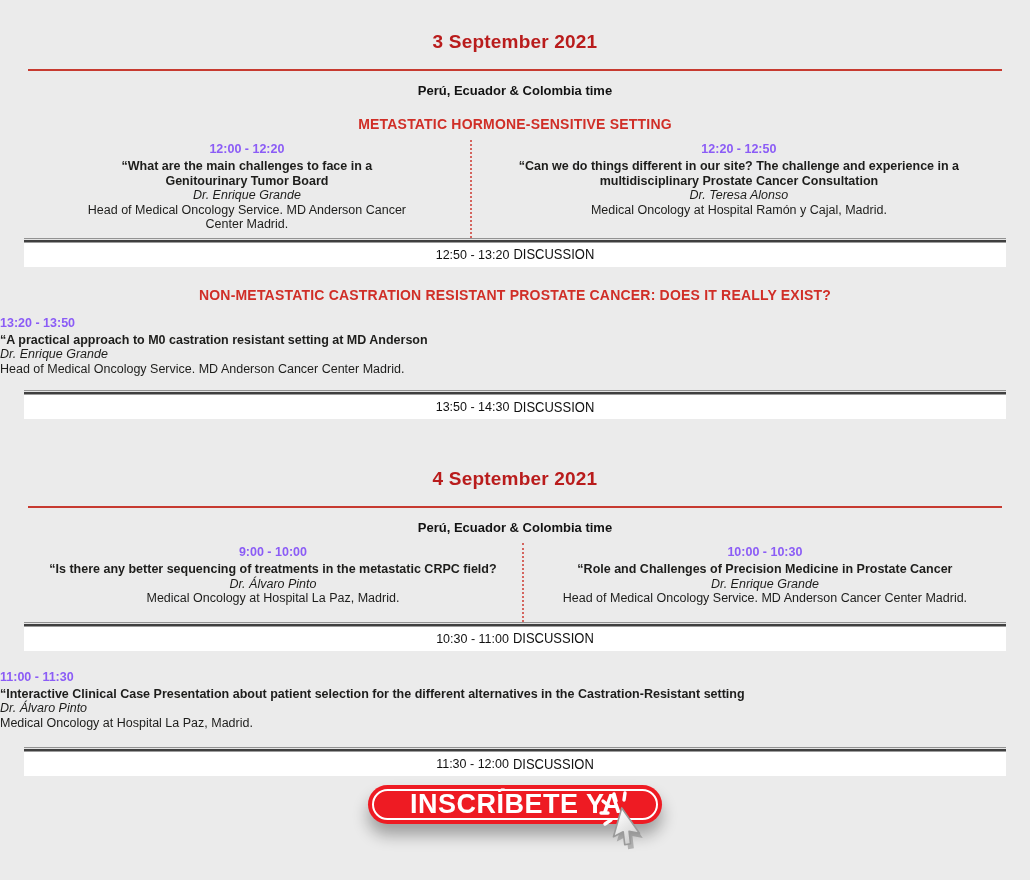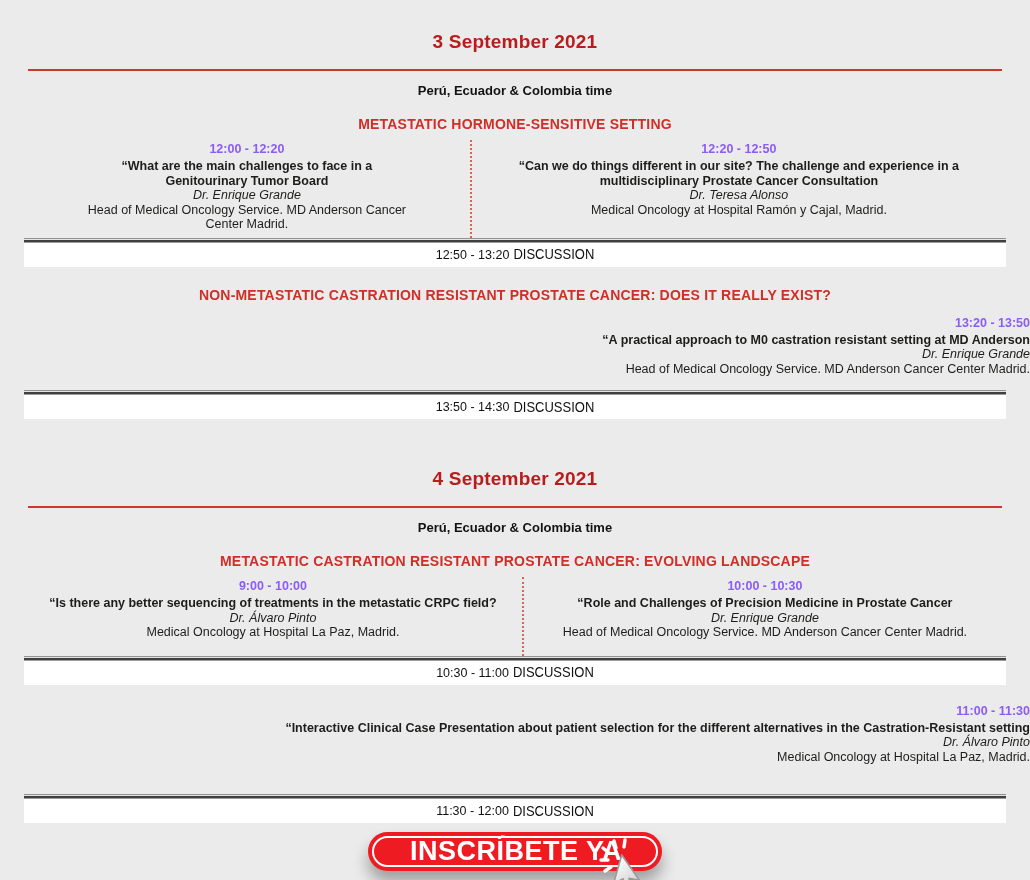--- a/index.html
+++ b/index.html
@@ -36,27 +36,27 @@
   .inner{margin:0 auto;}
   .w320{max-width:320px;}
   .w505{max-width:505px;}
 
   .s-time{font-size:12.5px;font-weight:bold;color:#8b5cf6;margin-bottom:2px;line-height:1.2;}
   .s-title{font-size:12.5px;font-weight:bold;line-height:1.16;}
   .s-speaker{font-size:12.5px;font-style:italic;line-height:1.16;}
   .s-aff{font-size:12.5px;line-height:1.16;}
 
   
-  .single{text-align:right;margin-top:13px;}
+  .single{text-align:left;margin-top:13px;}
   .single.mt19{margin-top:19px;}
 
   
   .disc-bar{margin:0 24px;}
   .disc-bar.mt14{margin-top:14px;}
-  .disc-bar.mt25{margin-top:30px;text-align:center;}
+  .disc-bar.mt25{margin-top:17px;text-align:center;}
   .disc-rule{
     height:5px;
     background:linear-gradient(#929292 0,#929292 1px,#e3e3e3 1px,#e3e3e3 2px,
                #3f3f3f 2px,#3f3f3f 4px,#9c9c9c 4px,#9c9c9c 5px);
   }
   .disc-body{
     background:#ffffff;height:24px;
     display:flex;align-items:center;justify-content:center;
     font-size:12.5px;color:#111;gap:4px;
   }
@@ -140,21 +140,20 @@
         <span class="disc-label">DISCUSSION</span>
       </div>
     </div>
   </section>
 
   <section class="day day2">
     <h2 class="day-date">4 September 2021</h2>
     <div class="date-rule"></div>
     <div class="tz">Perú, Ecuador &amp; Colombia time</div>
 
-    <div class="sec-title mt21">METASTATIC CASTRATION RESISTANT PROSTATE CANCER: EVOLVING LANDSCAPE</div>
 
     <div class="grid g2">
       <div class="cell">
         <div class="inner">
           <div class="s-time">9:00 - 10:00</div>
           <div class="s-title">“Is there any better sequencing of treatments in the metastatic CRPC field?</div>
           <div class="s-speaker">Dr. Álvaro Pinto</div>
           <div class="s-aff">Medical Oncology at Hospital La Paz, Madrid.</div>
         </div>
       </div>

